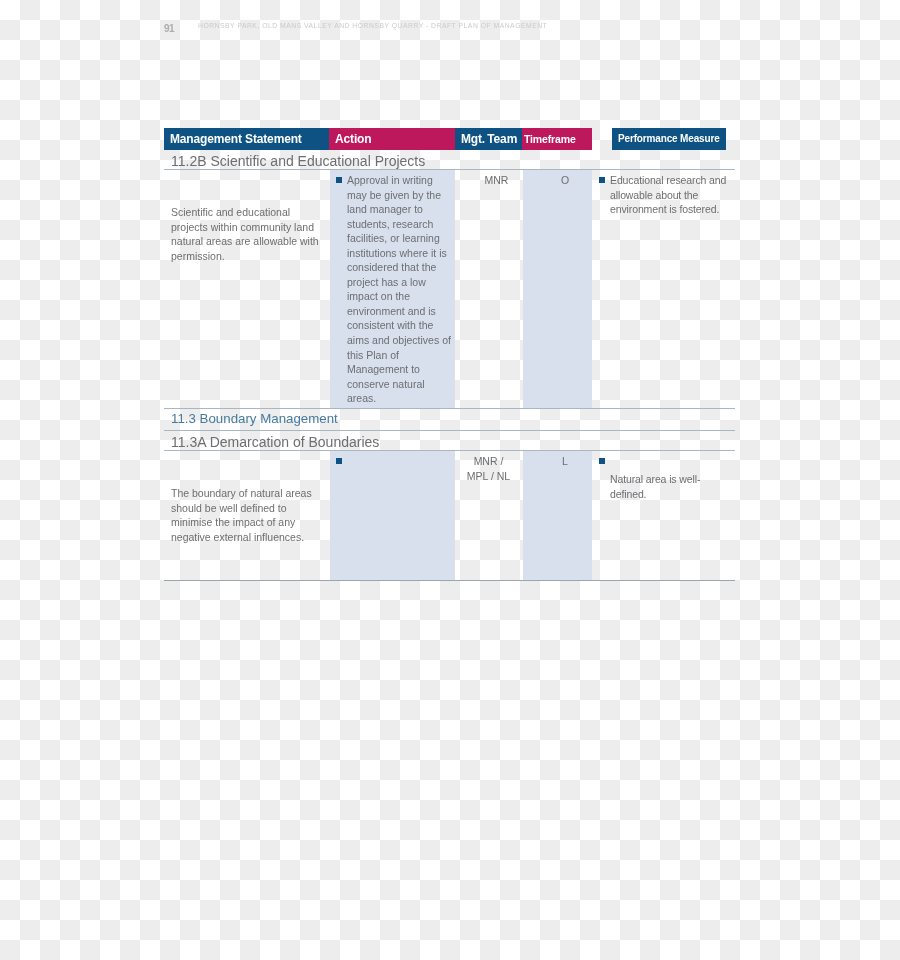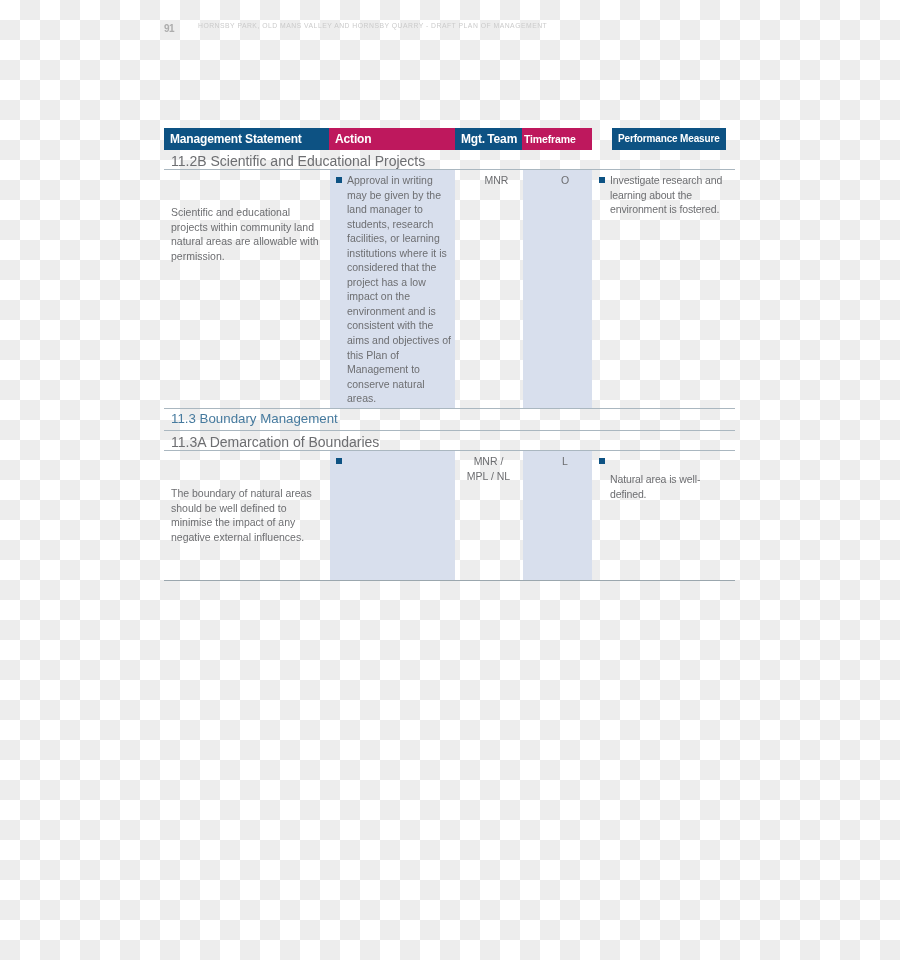--- a/index.html
+++ b/index.html
@@ -73,21 +73,21 @@
 
   <div class="txt col-stmt" style="top:173px;">Scientific and educational projects within community land natural areas are allowable with permission.</div>
 
   <div class="bullet" style="left:336px;top:177px;"></div>
   <div class="txt col-act" style="top:173px;">Approval in writing may be given by the land manager to students, research facilities, or learning institutions where it is considered that the project has a low impact on the environment and is consistent with the aims and objectives of this Plan of Management to conserve natural areas.</div>
 
   <div class="txt ctr col-team" style="left:463px;top:173px;">MNR</div>
   <div class="txt ctr col-time" style="left:530px;top:173px;">O</div>
 
   <div class="bullet" style="left:599px;top:177px;"></div>
-  <div class="txt col-meas" style="top:173px;">Investigate research and learning about the environment is fostered.</div>
+  <div class="txt col-meas" style="top:173px;">Educational research and allowable about the environment is fostered.</div>
 
   <div class="rule" style="top:408px;"></div>
   <div class="sech" style="top:411px;">11.3 Boundary Management</div>
   <div class="rule" style="top:430px;"></div>
   <div class="subh" style="top:434px;">11.3A Demarcation of Boundaries</div>
   <div class="rule" style="top:450px;"></div>
 
   <div class="txt col-stmt" style="top:454px;">The boundary of natural areas should be well defined to minimise the impact of any negative external influences.</div>
 
   <div class="bullet" style="left:336px;top:458px;"></div>

